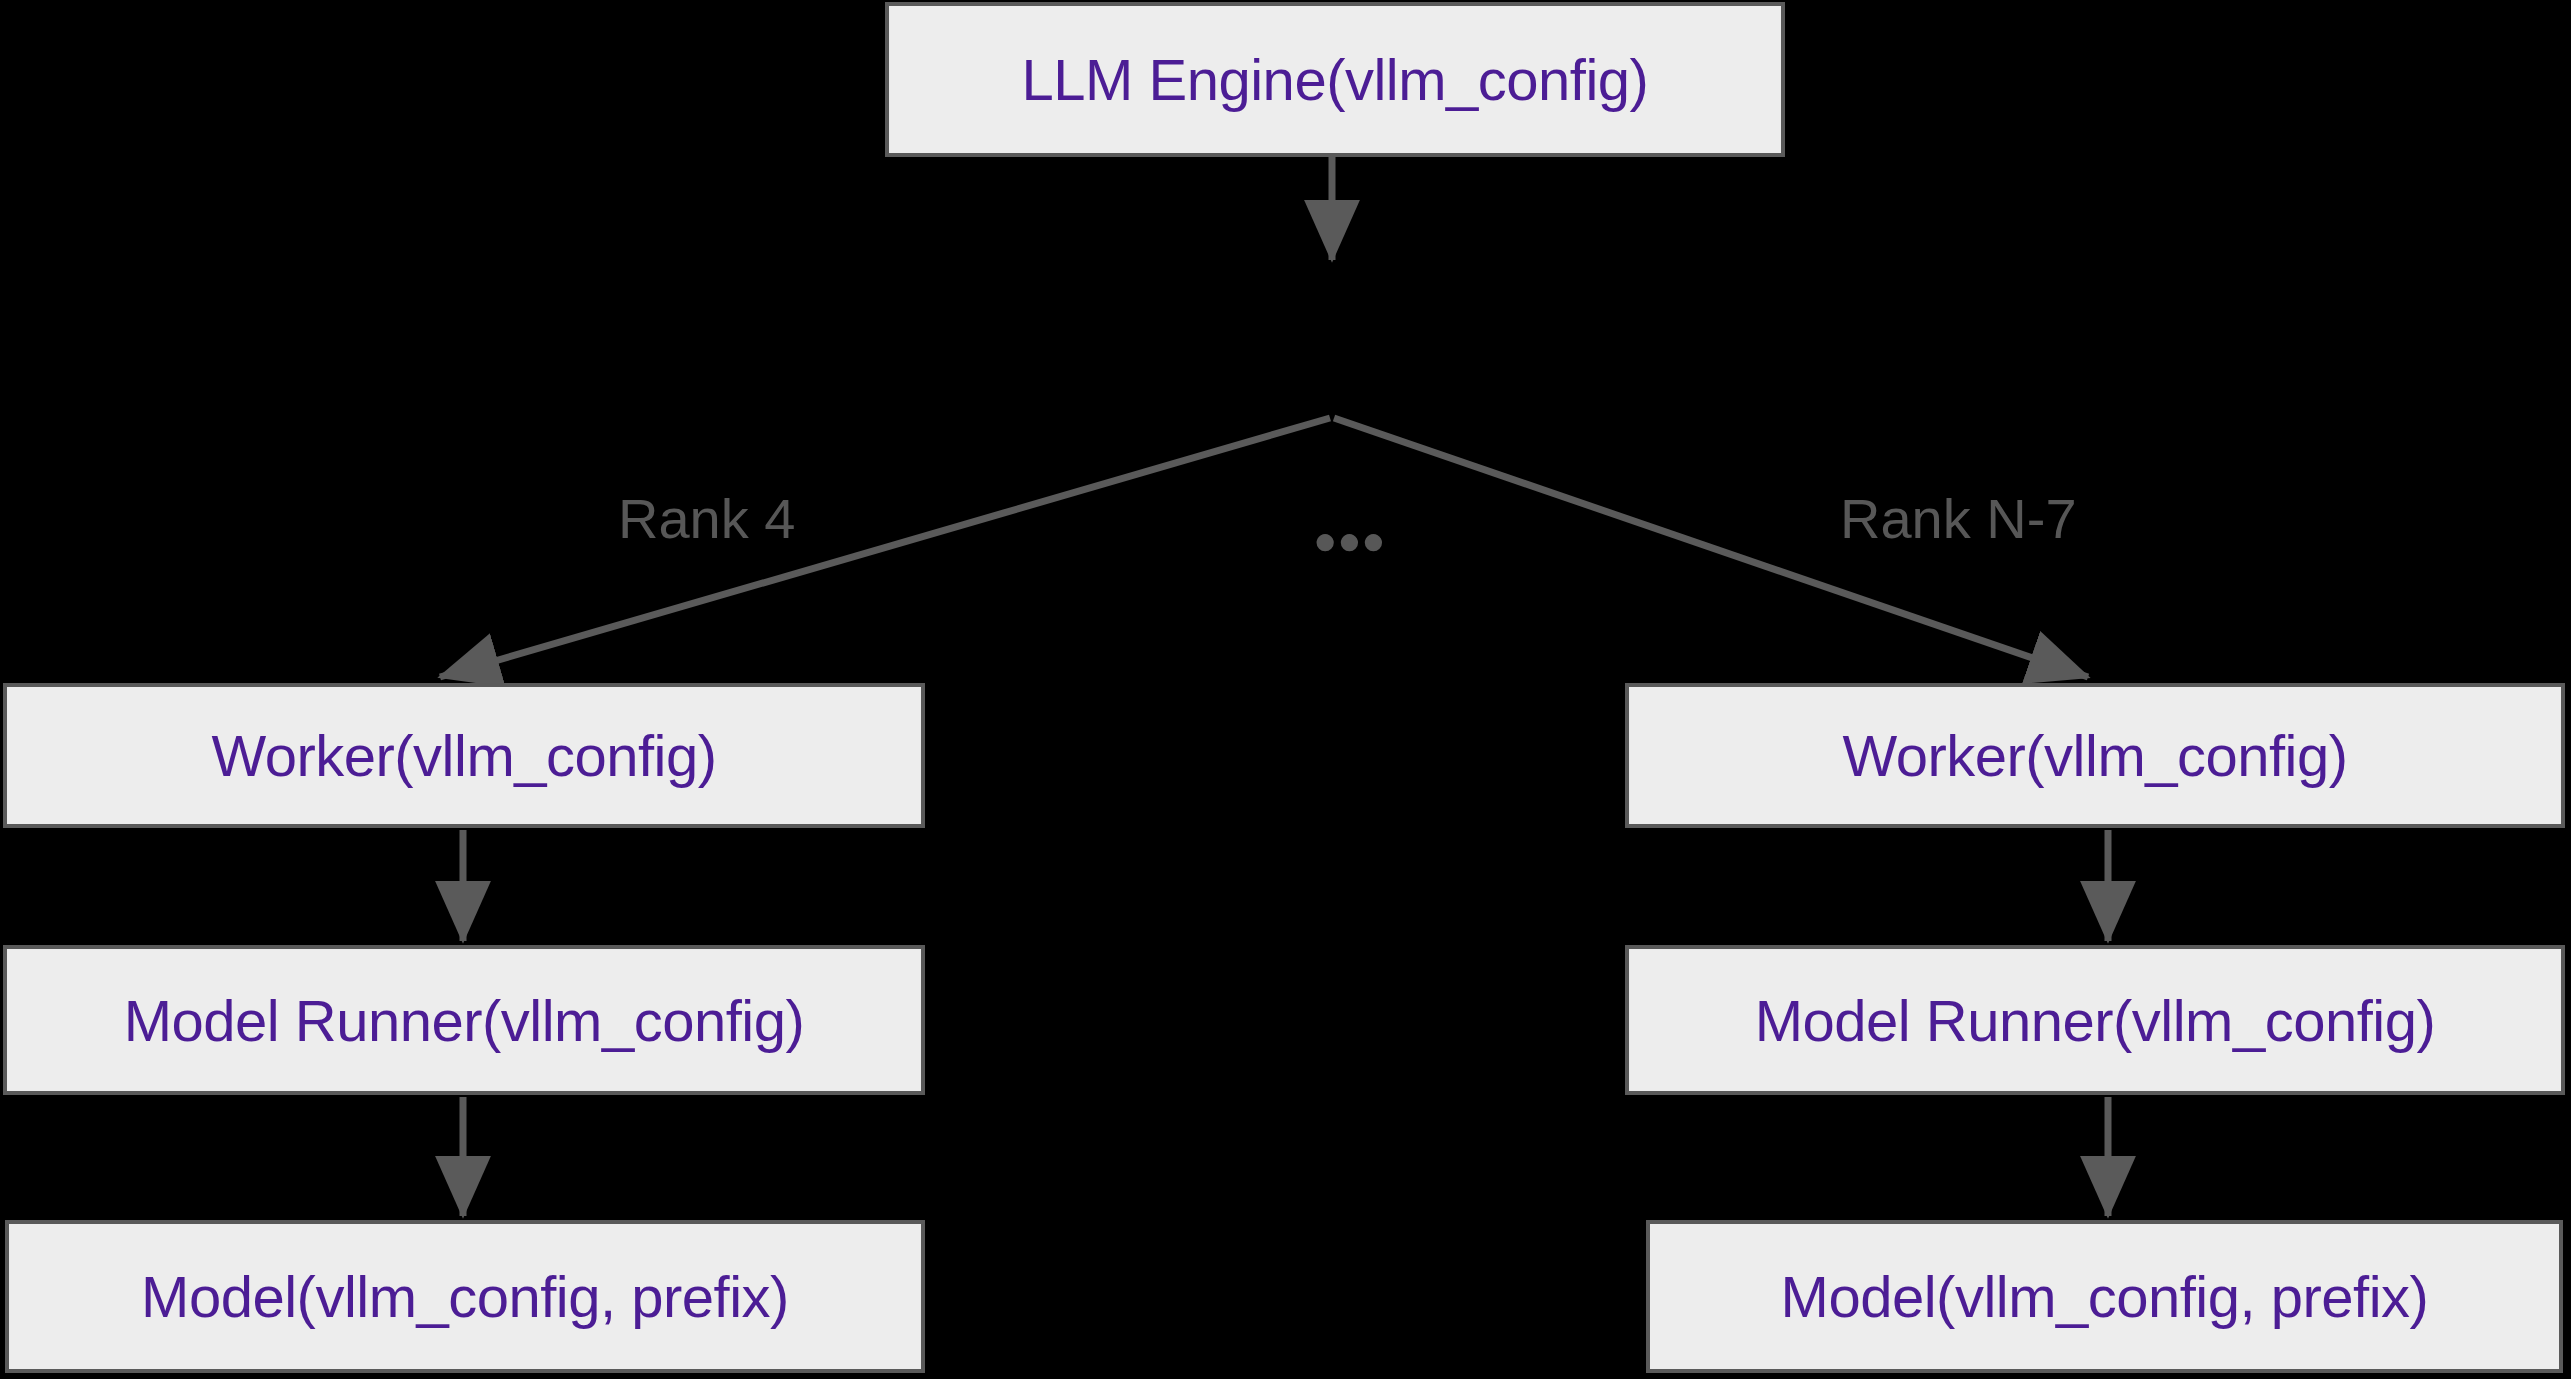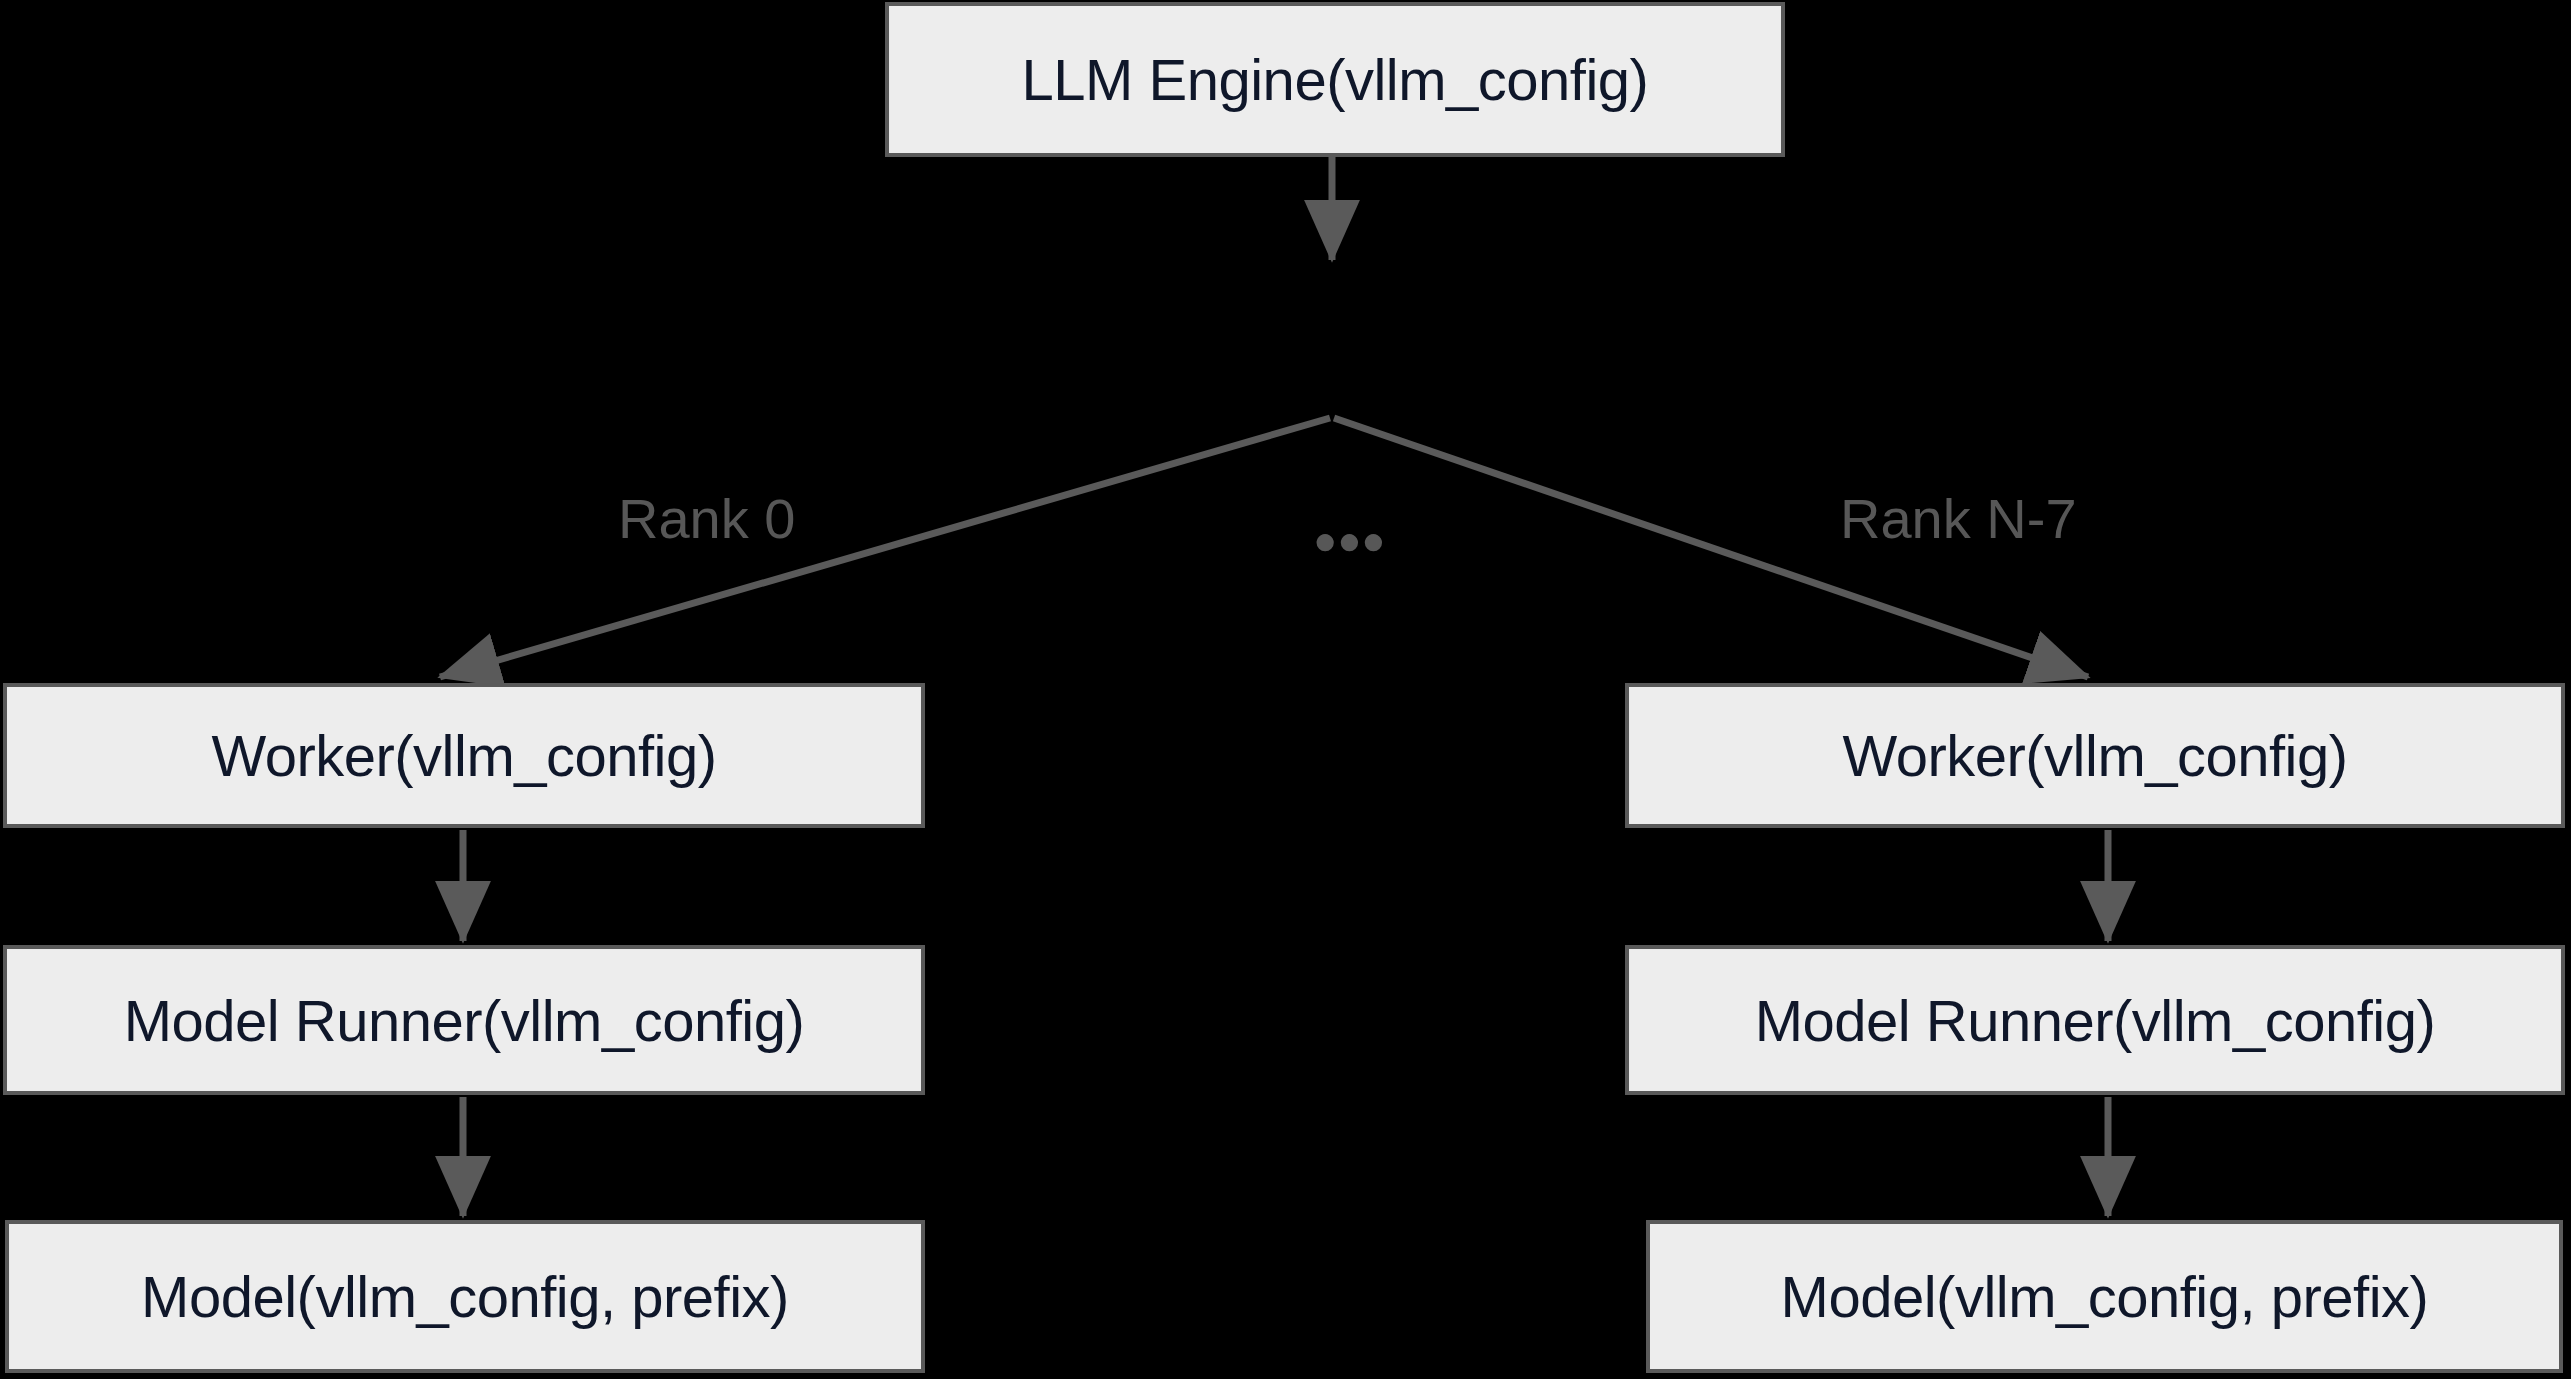--- a/index.html
+++ b/index.html
@@ -17,21 +17,21 @@
     font-family: "Liberation Sans", sans-serif;
   }
   .node {
     position: absolute;
     box-sizing: border-box;
     background: #EDEDED;
     border: 4px solid #5A5A5A;
     display: flex;
     align-items: center;
     justify-content: center;
-    color: #0f172a;
+    color: #4c1d95;
     font-size: 58px;
     font-weight: 400;
     letter-spacing: -0.5px;
     white-space: nowrap;
   }
   .edge-label {
     position: absolute;
     color: #575757;
     font-size: 56px;
     font-weight: 400;
@@ -103,19 +103,19 @@
   <div class="node" id="node-model-runner-0">Model Runner(vllm_config)</div>
 
   <div class="node" id="node-model-0">Model(vllm_config, prefix)</div>
 
   <div class="node" id="node-worker-n">Worker(vllm_config)</div>
 
   <div class="node" id="node-model-runner-n">Model Runner(vllm_config)</div>
 
   <div class="node" id="node-model-n">Model(vllm_config, prefix)</div>
 
-  <div class="edge-label" id="label-rank-0">Rank 0</div>
+  <div class="edge-label" id="label-rank-0">Rank 4</div>
 
   <div class="edge-label" id="label-rank-n">Rank N-7</div>
 
   <div class="ellipsis-label" id="label-ellipsis">●●●</div>
 
 </div>
 
 </body></html>

